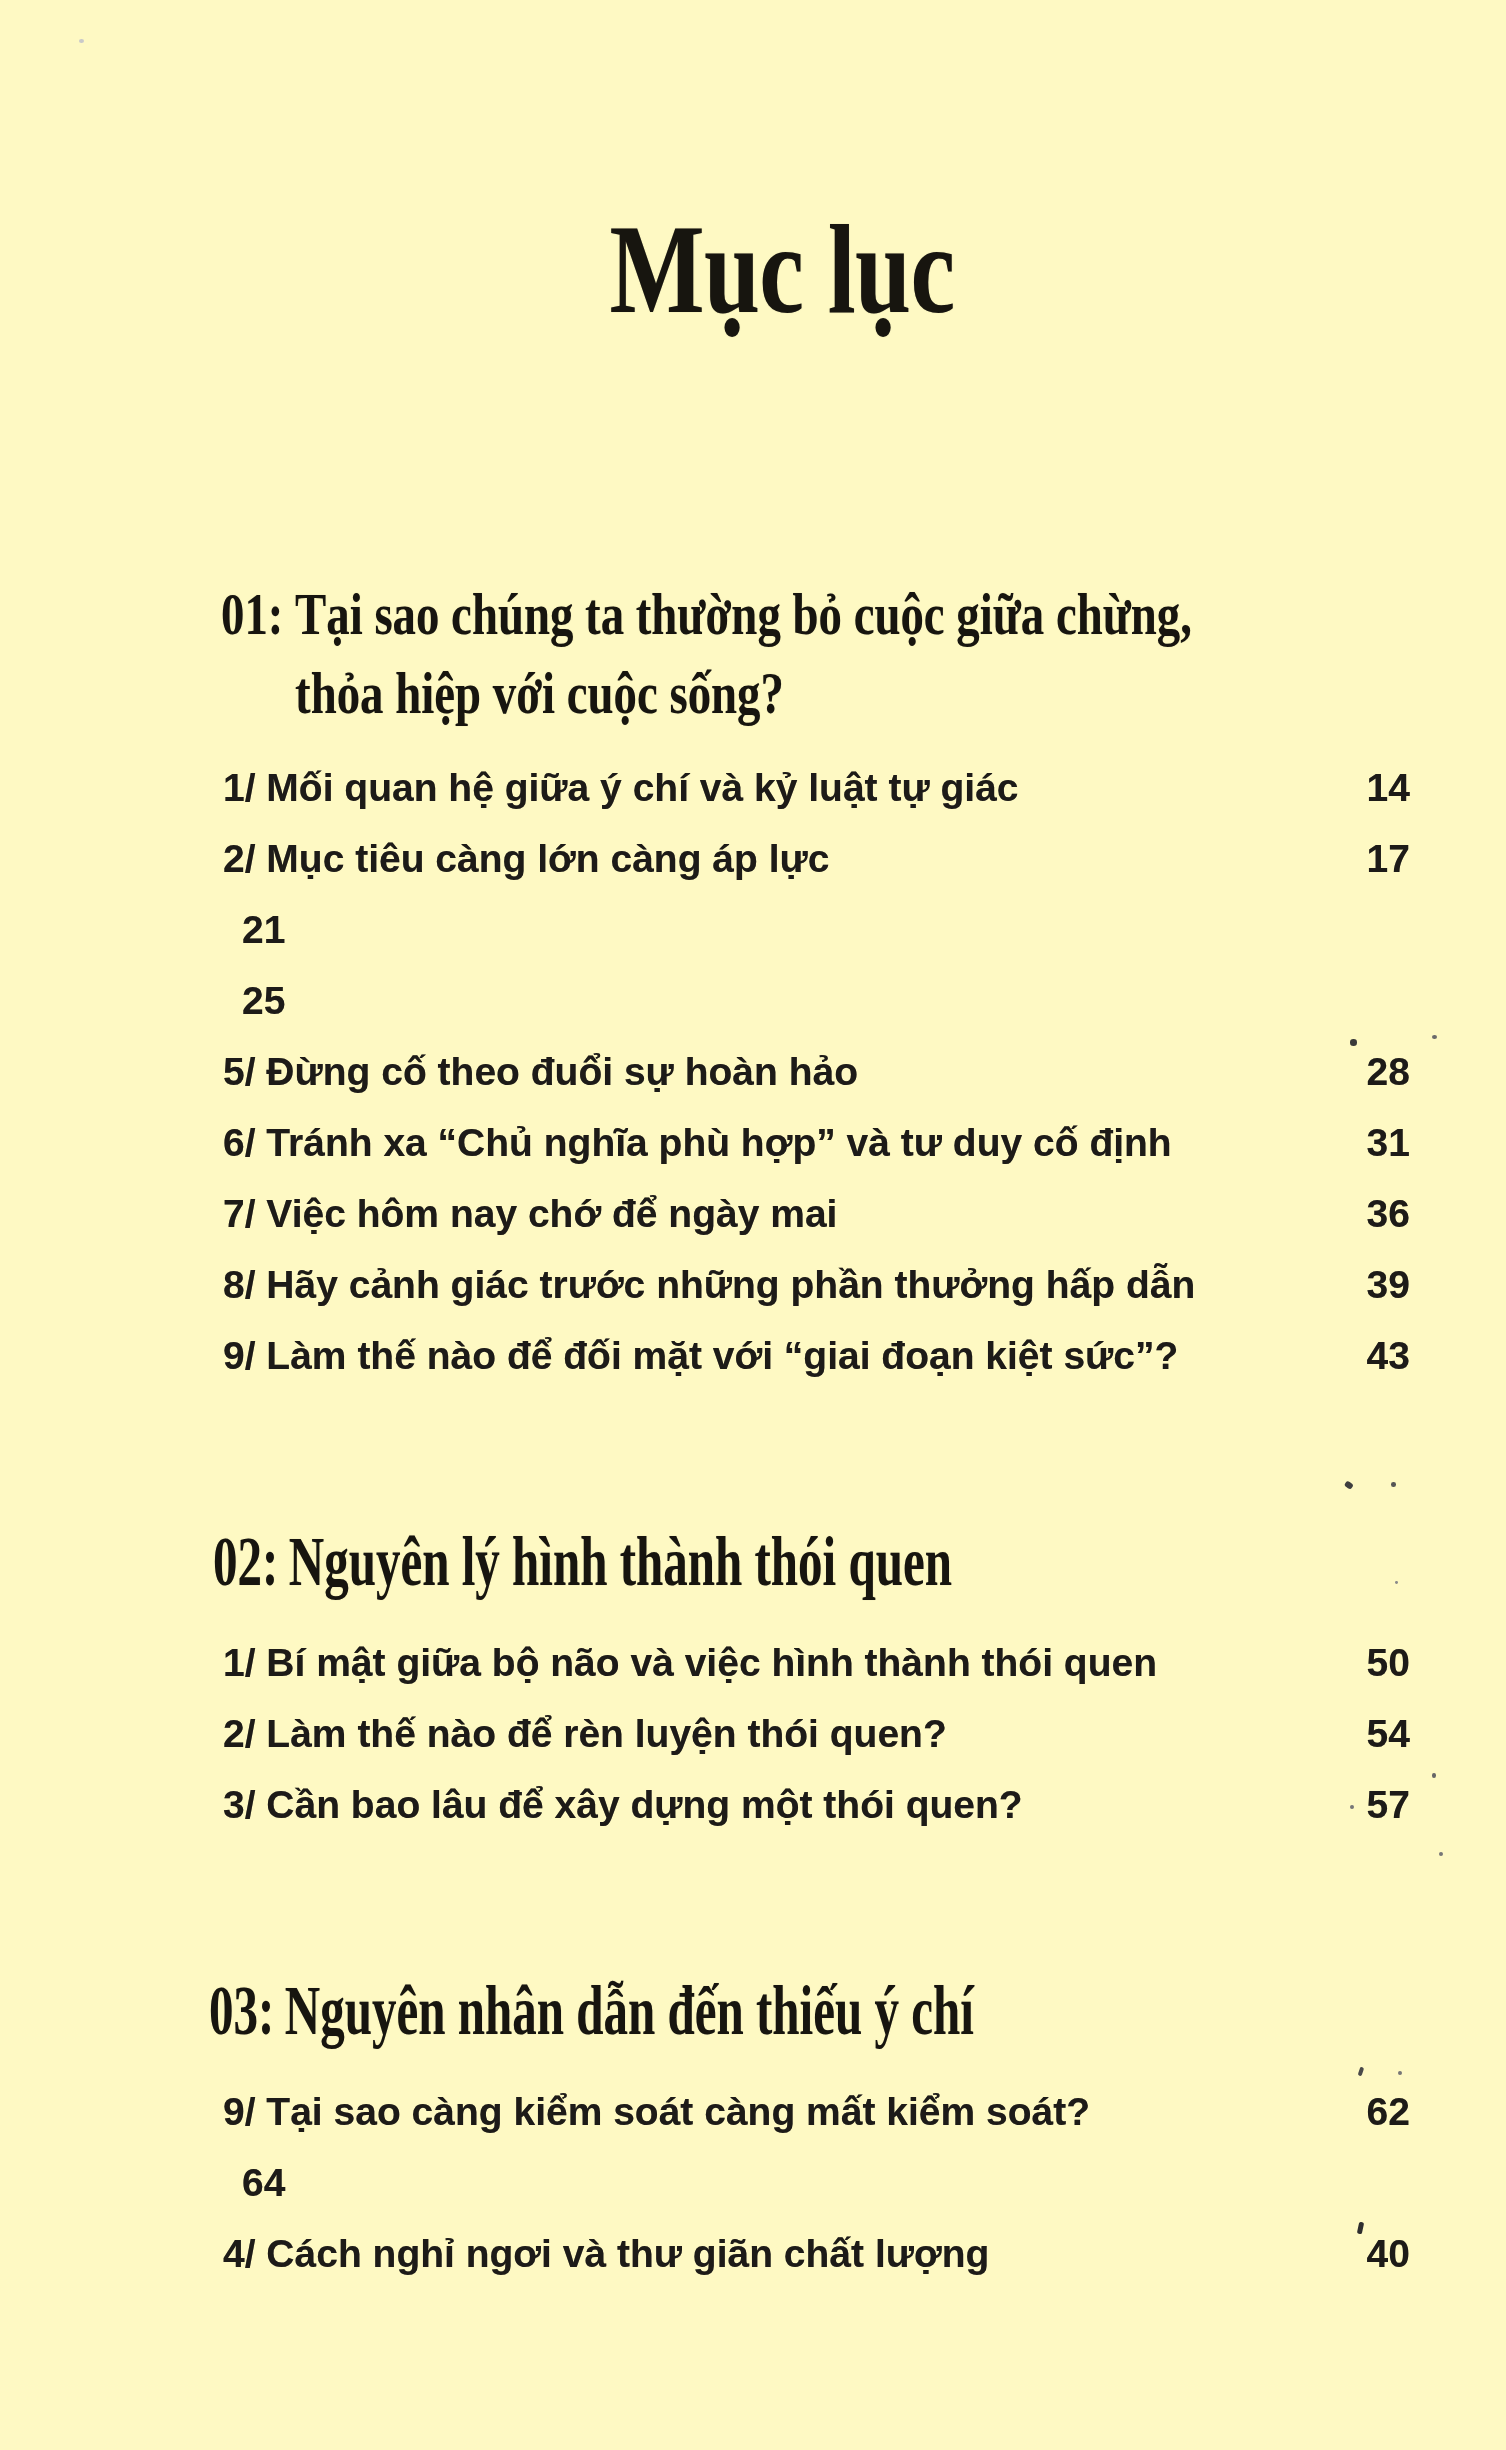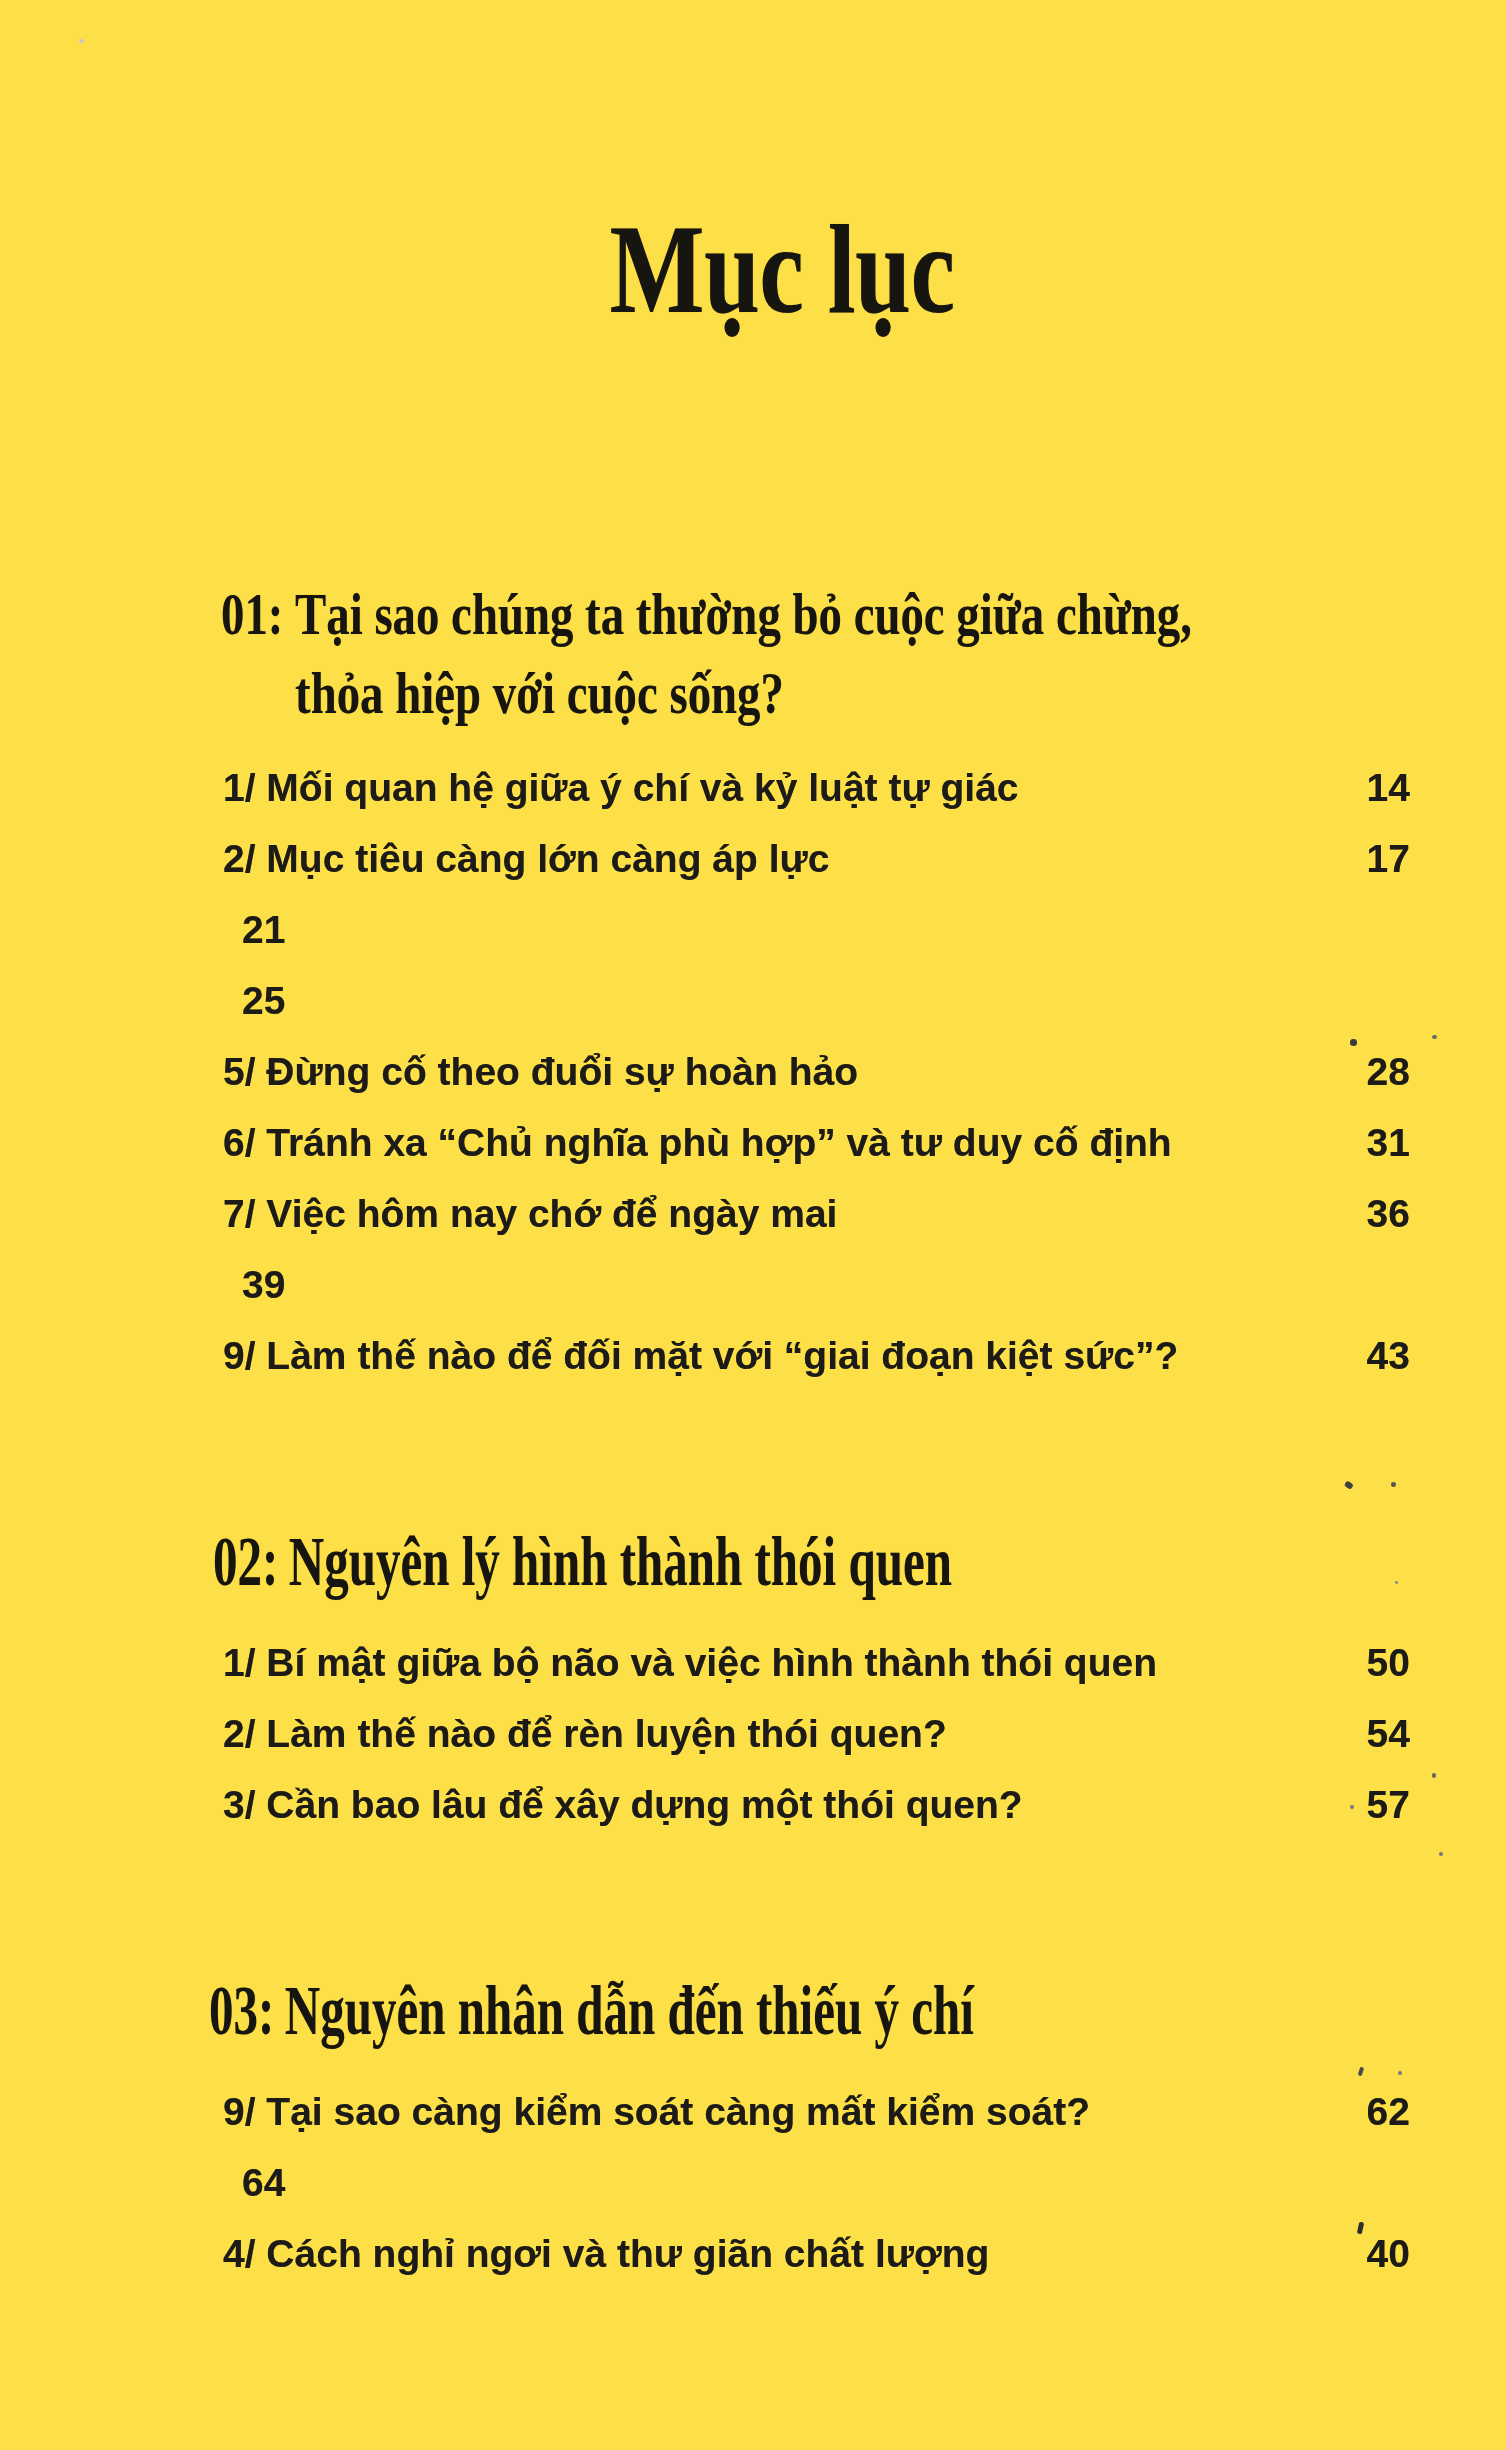--- a/index.html
+++ b/index.html
@@ -11,21 +11,21 @@
     width: 1507px;
     height: 2450px;
     position: relative;
     overflow: hidden;
     font-family: "Liberation Sans", sans-serif;
     color: #1c1a17;
   }
   .page {
     position: absolute;
     inset: 0;
-    background: #fde047;
+    background: #fef9c3;
   }
 
   
   .book-title {
     position: absolute;
     top: 201px;
     left: 188px;
     width: 1188px;
     margin: 0;
     text-align: center;
@@ -144,20 +144,21 @@
     </div>
     <div class="toc-row">
       <span class="toc-label">6/ Tránh xa “Chủ nghĩa phù hợp” và tư duy cố định</span>
       <span class="toc-page">31</span>
     </div>
     <div class="toc-row">
       <span class="toc-label">7/ Việc hôm nay chớ để ngày mai</span>
       <span class="toc-page">36</span>
     </div>
     <div class="toc-row">
+      <span class="toc-label">8/ Hãy cảnh giác trước những phần thưởng hấp dẫn</span>
       <span class="toc-page">39</span>
     </div>
     <div class="toc-row">
       <span class="toc-label">9/ Làm thế nào để đối mặt với “giai đoạn kiệt sức”?</span>
       <span class="toc-page">43</span>
     </div>
   </div>
 
   <div class="sec-heading h02">
     <span class="sec-num">02:</span>

